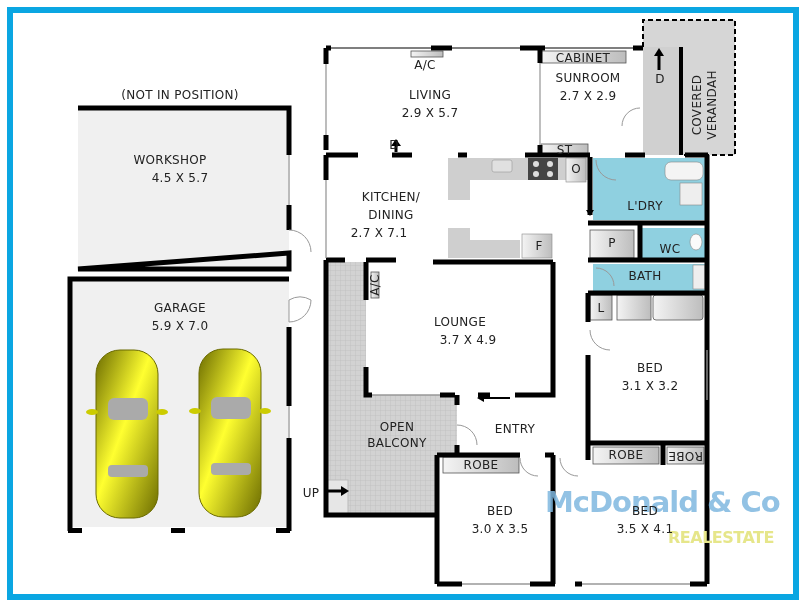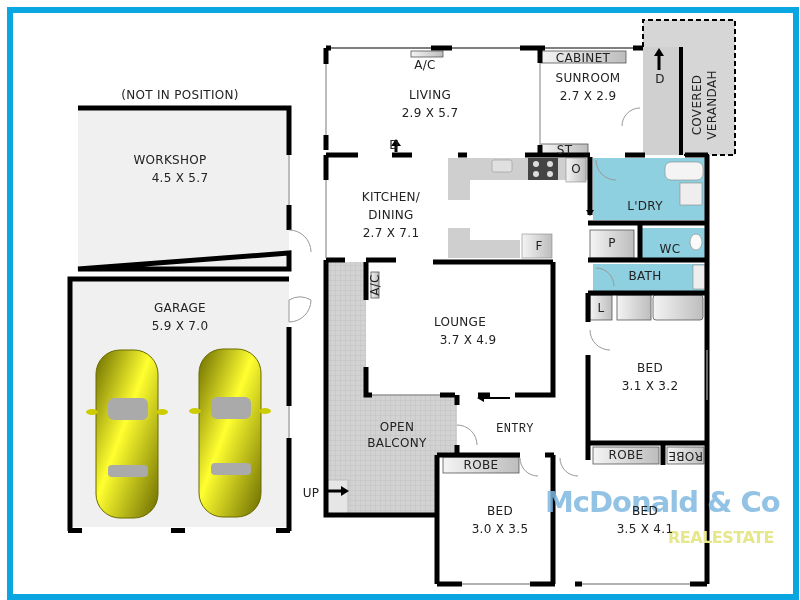--- a/index.html
+++ b/index.html
@@ -198,40 +198,40 @@
 
 <div class="lbl sm" style="left:650px;top:72px;width:20px;">D</div>
 <div class="lbl sm vert" style="left:650px;top:90px;width:110px;line-height:15px;">
   <div>COVERED</div>
   <div>VERANDAH</div>
 </div>
 
 <div class="lbl sm" style="left:384px;top:138px;width:20px;">D</div>
 <div class="lbl" style="left:336px;top:189px;width:110px;">KITCHEN/</div>
 <div class="lbl" style="left:336px;top:207px;width:110px;">DINING</div>
-<div class="lbl" style="left:336px;top:225px;width:110px;">2.7 X 7.1</div>
+<div class="lbl" style="left:324px;top:225px;width:110px;">2.7 X 7.1</div>
 
 <div class="lbl sm" style="left:566px;top:162px;width:20px;">O</div>
 <div class="lbl sm" style="left:527px;top:239px;width:24px;">F</div>
 
 <div class="lbl" style="left:600px;top:198px;width:90px;">L'DRY</div>
 <div class="lbl sm" style="left:590px;top:236px;width:44px;">P</div>
 <div class="lbl sm" style="left:652px;top:242px;width:36px;">WC</div>
 <div class="lbl sm" style="left:610px;top:269px;width:70px;">BATH</div>
 <div class="lbl sm" style="left:590px;top:301px;width:22px;">L</div>
 
 <div class="lbl sm vert" style="left:363px;top:278px;width:24px;">A/C</div>
 <div class="lbl" style="left:400px;top:314px;width:120px;">LOUNGE</div>
 <div class="lbl" style="left:408px;top:332px;width:120px;text-align:center;">3.7 X 4.9</div>
 
 <div class="lbl sm" style="left:352px;top:419px;width:90px;line-height:16px;">OPEN</div>
 <div class="lbl sm" style="left:352px;top:435px;width:90px;line-height:16px;">BALCONY</div>
 <div class="lbl sm" style="left:298px;top:486px;width:26px;">UP</div>
 
-<div class="lbl sm" style="left:480px;top:422px;width:70px;font-family:Liberation Mono, monospace;">ENTRY</div>
+<div class="lbl sm" style="left:480px;top:422px;width:70px;">ENTRY</div>
 
 <div class="lbl" style="left:600px;top:360px;width:100px;">BED</div>
 <div class="lbl" style="left:600px;top:378px;width:100px;">3.1 X 3.2</div>
 
 <div class="lbl sm" style="left:593px;top:448px;width:66px;">ROBE</div>
 <div class="lbl xs vert180" style="left:667px;top:450px;width:37px;">ROBE</div>
 <div class="lbl sm" style="left:443px;top:458px;width:76px;">ROBE</div>
 
 <div class="lbl" style="left:450px;top:503px;width:100px;">BED</div>
 <div class="lbl" style="left:450px;top:521px;width:100px;">3.0 X 3.5</div>

